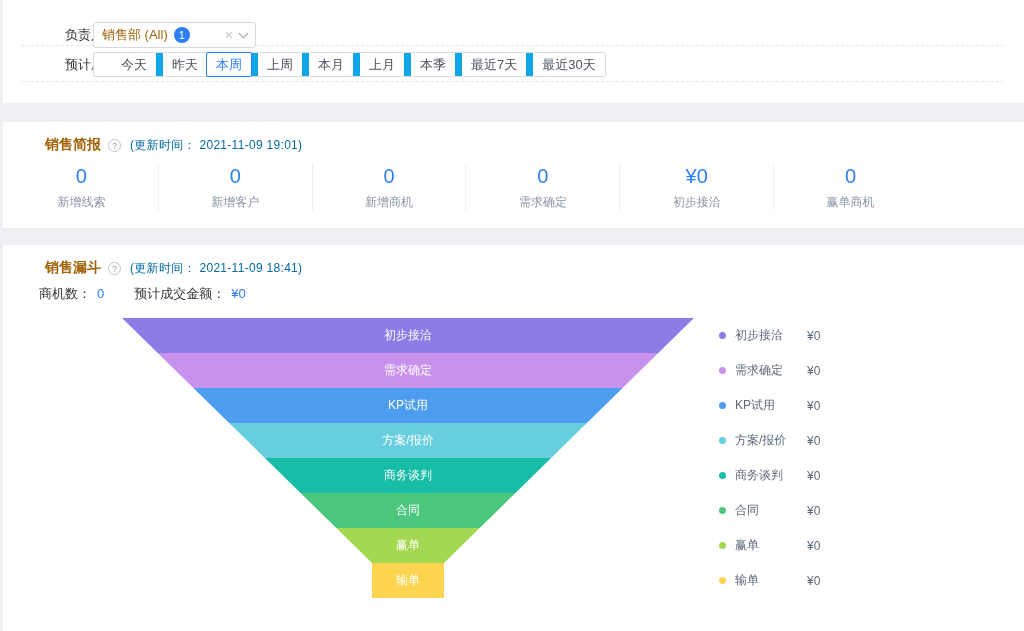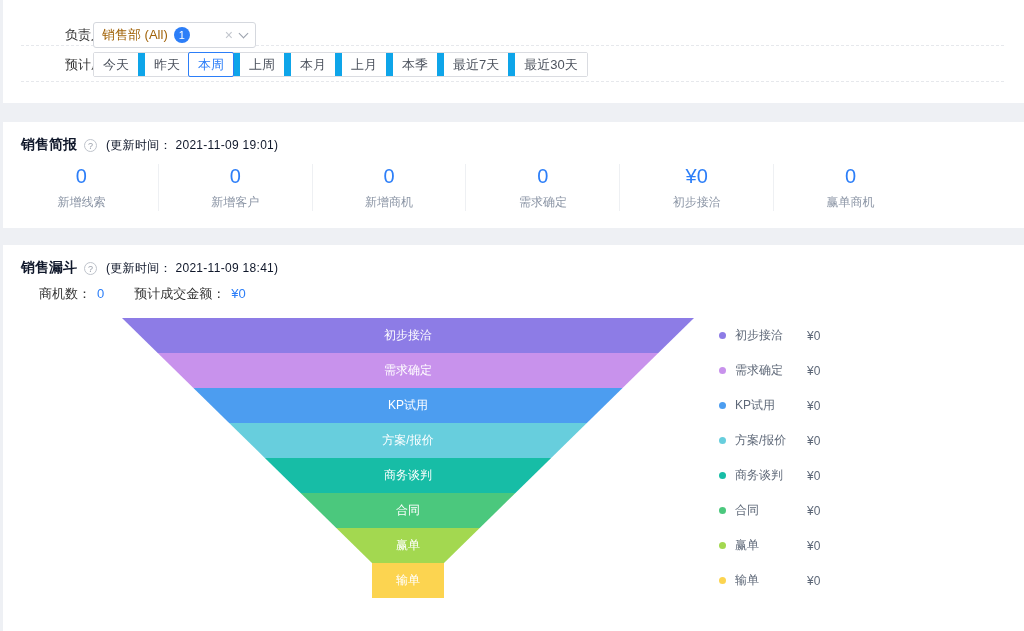--- a/index.html
+++ b/index.html
@@ -25,29 +25,29 @@
   .select-box .spacer { flex:1; }
   .clear-x { font-size:14px; color:#c2c6cd; line-height:1; margin-right:7px; }
   .chev { width:7px; height:7px; border-right:1.5px solid #9aa1ac; border-bottom:1.5px solid #9aa1ac;
     transform:rotate(45deg); margin-top:-4px; }
 
   #date-label { top:52px; height:25px; line-height:25px; }
   .seg-group { position:absolute; left:90px; top:52px; height:25px; display:inline-flex;
     border:1px solid #dadce1; border-radius:2px; background:#fff; }
   .seg-btn { display:flex; align-items:center; padding:0 9px; font-size:13px; color:#4d535e;
     border-left:7px solid #0ea5e9; cursor:pointer; background:#fff; white-space:nowrap; }
-  .seg-btn:first-child { border-left:none; }
+  .seg-btn:first-child { border-left:none;margin-left:18px; }
   .seg-btn.selected { position:relative; z-index:2; margin:-1px; border:1px solid #2c7ef8;
     border-radius:2px; color:#2c7ef8; }
 
   .sec-header { position:absolute; left:18px; top:14px; display:flex; align-items:center; }
-  .sec-title { font-size:14px; font-weight:bold; color:#0f172a; }
+  .sec-title { font-size:14px; font-weight:bold; color:#a16207;margin-left:24px; }
   .help-icon { width:13px; height:13px; border:1px solid #bfc4cc; border-radius:50%; margin-left:7px;
     font-size:9px; color:#9aa0ab; text-align:center; line-height:12px; cursor:pointer; }
-  .updated { margin-left:9px; font-size:12px; color:#0f172a; letter-spacing:.3px; }
+  .updated { margin-left:9px; font-size:12px; color:#0369a1; letter-spacing:.3px; }
 
   #stats-row { position:absolute; left:2px; top:42px; width:922px; display:flex; }
   .stat-cell { flex:1; text-align:center; padding:0 4px; }
   .stat-cell + .stat-cell { border-left:1px solid #eef0f3; }
   .stat-value { font-size:20px; color:#2c7ef8; line-height:24px; }
   .stat-label { margin-top:6px; font-size:12px; color:#8b95a5; }
 
   #opp-row { position:absolute; left:36px; top:40px; font-size:13px; color:#333; }
   #opp-row .blue-val { color:#2c7ef8; margin-left:6px; }
   #opp-row .second-label { margin-left:30px; }

